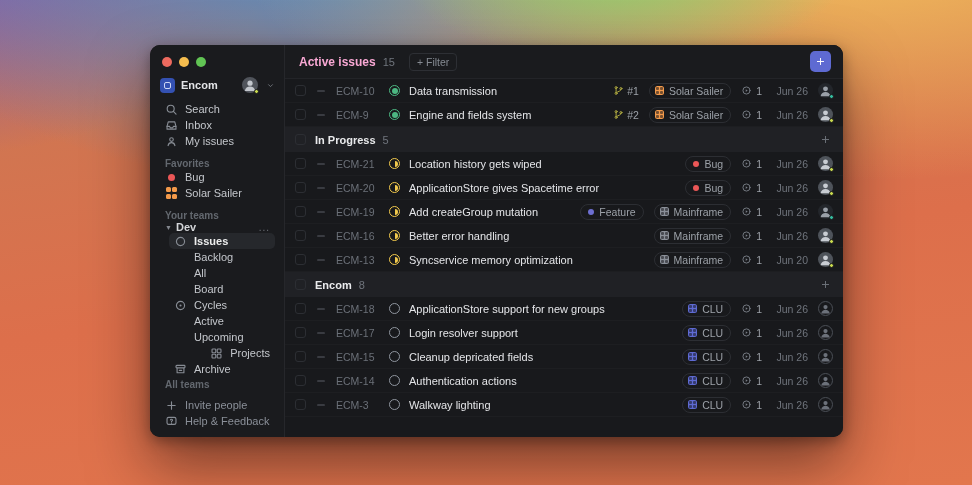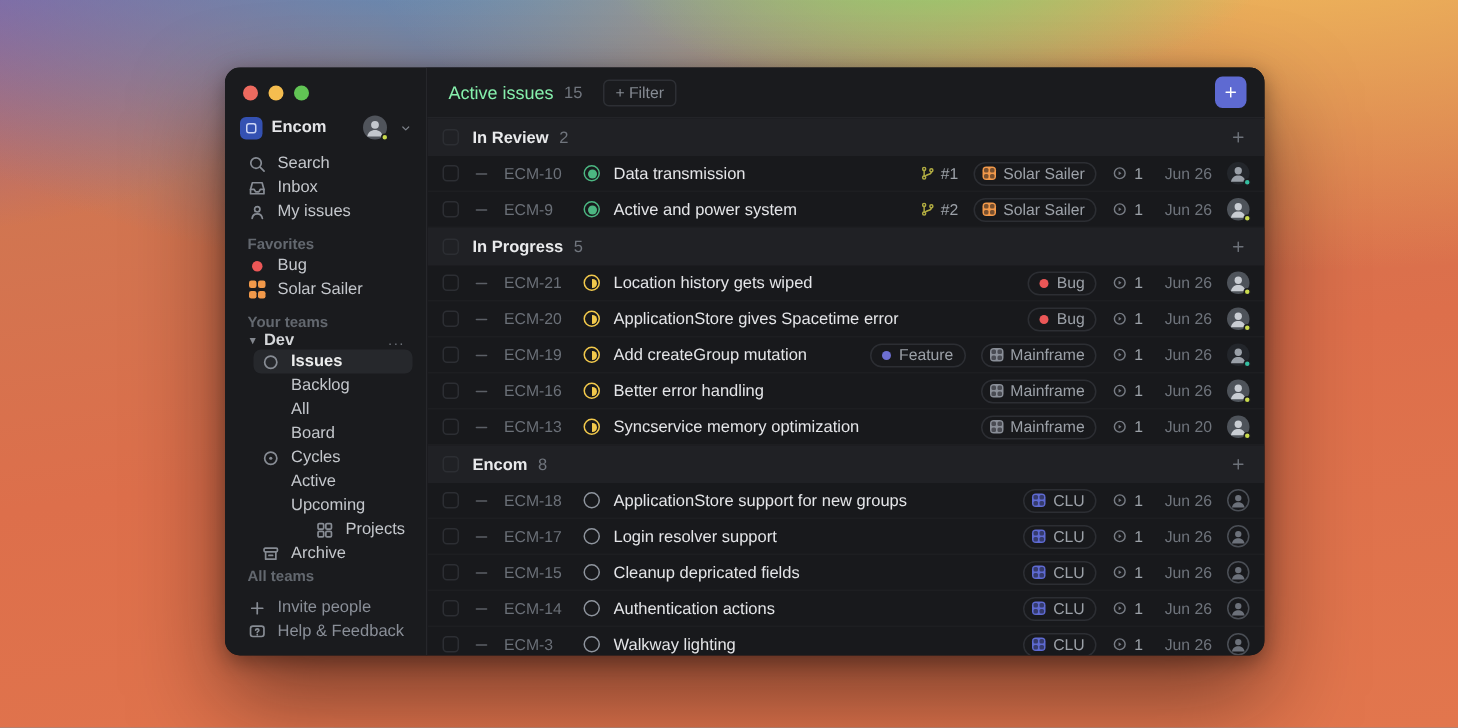--- a/index.html
+++ b/index.html
@@ -42,21 +42,21 @@
   .grid4 { display:grid; grid-template-columns:5px 5px; grid-template-rows:5px 5px; gap:1.5px; }
   .grid4 i { border-radius:1.5px; display:block; }
   .dev-row { display:flex; align-items:center; gap:4px; height:16px; padding:0 5px; }
   .dev-row .tri { color:#83878e; font-size:7px; }
   .dev-row .nm { color:#d4d6d9; font-weight:700; flex:1; }
   .dev-row .more { color:#6c7077; letter-spacing:1px; font-size:10px; }
   .sfooter { margin-top:auto; }
   
   .main { flex:1; display:flex; flex-direction:column; background:#18191c; min-width:0; }
   .topbar { height:34px; flex:0 0 34px; display:flex; align-items:center; padding:0 12px 0 14px; border-bottom:1px solid #232428; background:#1a1b1e; }
-  .tb-title { color:#86efac; font-size:12px; font-weight:400; }
+  .tb-title { color:#f9a8d4; font-size:12px; font-weight:700; }
   .tb-count { color:#70757d; margin-left:7px; font-size:11px; }
   .filter-chip { margin-left:14px; color:#868b93; font-size:10.5px; border:1px solid #2d2f34; border-radius:4px; padding:2px 7px; }
   .new-btn { margin-left:auto; width:21px; height:21px; border-radius:5px; display:flex; align-items:center; justify-content:center; color:#fff; }
   .list { flex:1; overflow:hidden; }
   .sec-header { height:25px; display:flex; align-items:center; gap:9px; padding:0 12px 0 10px; background:#202125; }
   .sec-name { color:#e9eaec; font-weight:700; font-size:11px; }
   .sec-count { color:#70757d; font-size:11px; margin-left:-2px; }
   .sec-plus { margin-left:auto; color:#6d727a; display:flex; }
   .checkbox { width:11px; height:11px; border-radius:3px; border:1px solid #2c2e33; flex:0 0 11px; }
   .issue-row { height:24px; display:flex; align-items:center; gap:9px; padding:0 10px; border-bottom:1px solid rgba(255,255,255,0.025); }
@@ -257,30 +257,20 @@
       <span class="tb-title">Active issues</span>
       <span class="tb-count">15</span>
       <span class="filter-chip">+ Filter</span>
       <span class="new-btn" id="new-btn" style="background: rgb(94, 106, 210);">
           <svg width="11" height="11" viewBox="0 0 16 16" fill="none" stroke="currentColor" stroke-width="1.4" stroke-linecap="round" stroke-linejoin="round">
             <path d="M8 3.5v9M3.5 8h9"></path>
           </svg>
         </span>
     </div>
     <div class="list" id="issue-list">
-        <div class="sec-header">
-          <span class="checkbox"></span>
-          <span class="sec-name">In Review</span>
-          <span class="sec-count">2</span>
-          <span class="sec-plus">
-            <svg width="11" height="11" viewBox="0 0 16 16" fill="none" stroke="currentColor" stroke-width="1.4" stroke-linecap="round" stroke-linejoin="round">
-              <path d="M8 3.5v9M3.5 8h9"></path>
-            </svg>
-          </span>
-        </div>
         <div class="issue-row">
           <span class="checkbox"></span>
           <span class="prio">
             <svg width="12" height="12" viewBox="0 0 16 16" fill="none" stroke="currentColor" stroke-width="1.4" stroke-linecap="round" stroke-linejoin="round">
               <path d="M3.5 8h9"></path>
             </svg>
           </span>
           <span class="iid">ECM-10</span>
           <span class="status review" style="--c: #4cb782;"></span>
           <span class="ititle">Data transmission</span>
@@ -326,21 +316,21 @@
         </div>
         <div class="issue-row">
           <span class="checkbox"></span>
           <span class="prio">
             <svg width="12" height="12" viewBox="0 0 16 16" fill="none" stroke="currentColor" stroke-width="1.4" stroke-linecap="round" stroke-linejoin="round">
               <path d="M3.5 8h9"></path>
             </svg>
           </span>
           <span class="iid">ECM-9</span>
           <span class="status review" style="--c: #4cb782;"></span>
-          <span class="ititle">Active and power system</span>
+          <span class="ititle">Engine and fields system</span>
           <span class="meta">
             <span class="pr-group">
               <span class="br">
                 <svg width="11" height="11" viewBox="0 0 16 16" fill="none" stroke="currentColor" stroke-width="1.4" stroke-linecap="round" stroke-linejoin="round">
                   <circle cx="4.5" cy="3.8" r="1.5"></circle>
                   <circle cx="4.5" cy="12.2" r="1.5"></circle>
                   <circle cx="11.5" cy="5.2" r="1.5"></circle>
                   <path d="M4.5 5.3v5.4M11.5 6.7c0 2.6-4 2.2-5.8 4"></path>
                 </svg>
               </span>

